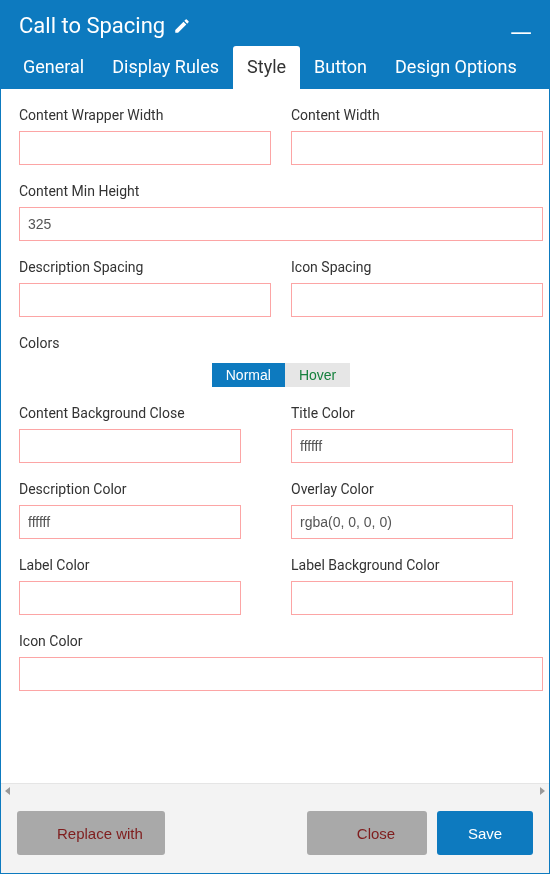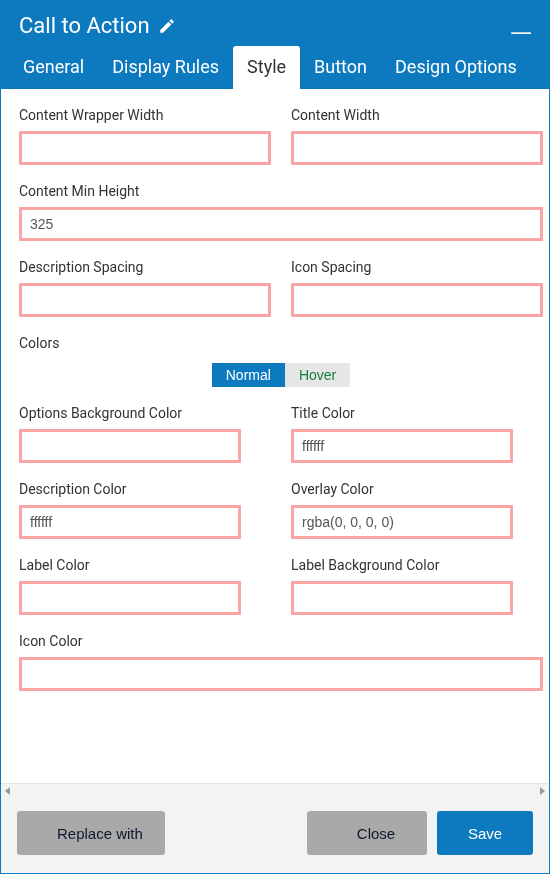--- a/index.html
+++ b/index.html
@@ -81,21 +81,21 @@
     .field label {
       display: block;
       font-size: 14px;
       color: #333;
       margin-bottom: 8px;
       font-weight: 400;
     }
     .field input[type="text"] {
       width: 100%;
       height: 34px;
-      border: 3px solid #fca5a5;
+      border: 1px solid #fca5a5;
       padding: 4px 8px;
       font-size: 14px;
       color: #555;
       background: #fff;
     }
     .field input.small { width: 88%; }
     .section-label {
       font-size: 14px;
       color: #333;
       margin-bottom: 12px;
@@ -147,31 +147,31 @@
       height: 44px;
       padding: 0 22px;
       border: none;
       border-radius: 3px;
       font-size: 15px;
       cursor: pointer;
       display: inline-flex;
       align-items: center;
       justify-content: center;
     }
-    .btn-gray { background: #a9a9a9; color: #0f172a; min-width: 120px; padding-left: 40px; }
+    .btn-gray { background: #a9a9a9; color: #7f1d1d; min-width: 120px; padding-left: 40px; }
     .btn-blue { background: #0d7abf; color: #fff; min-width: 96px; }
   </style>
 </head>
 <body>
 
 <div class="window">
   <div class="header">
     <div class="titlebar">
       <div class="title-wrap">
-        <span class="title-text">Call to Action</span>
+        <span class="title-text">Call to Spacing</span>
         <span class="edit-icon">
           <svg viewBox="0 0 24 24">
               <path d="M3 17.25V21h3.75l11-11.03-3.75-3.75L3 17.25zM20.71 7.04a1 1 0 0 0 0-1.41l-2.34-2.34a1 1 0 0 0-1.41 0l-1.83 1.83 3.75 3.75 1.83-1.83z"></path>
             </svg>
         </span>
       </div>
       <span class="minimize-icon">__</span>
     </div>
     <div class="tabs">
       <div class="tab">General</div>
@@ -216,21 +216,21 @@
 
     <div class="section-label">Colors</div>
 
     <div class="toggle-row">
       <button class="toggle active">Normal</button>
       <button class="toggle">Hover</button>
     </div>
 
     <div class="row">
       <div class="field">
-        <label>Options Background Color</label>
+        <label>Content Background Close</label>
         <input class="small" type="text" value="" style="">
       </div>
       <div class="field">
         <label>Title Color</label>
         <input class="small" type="text" value="ffffff" style="">
       </div>
     </div>
 
     <div class="row">
       <div class="field">

